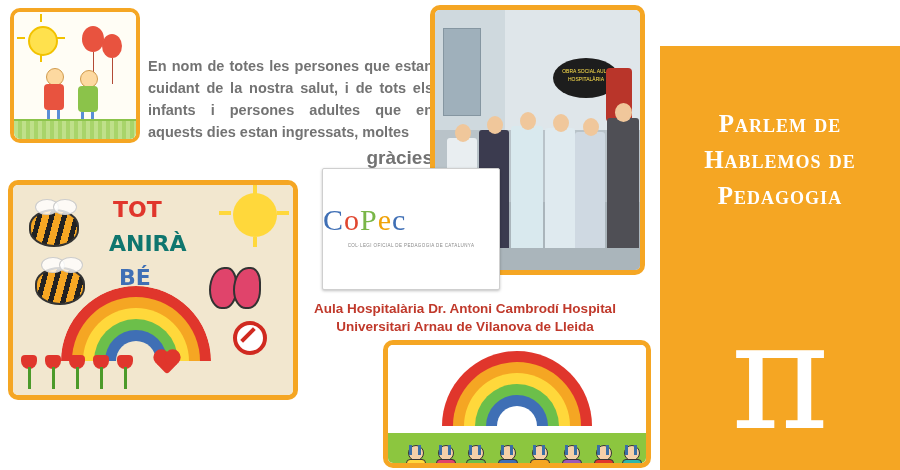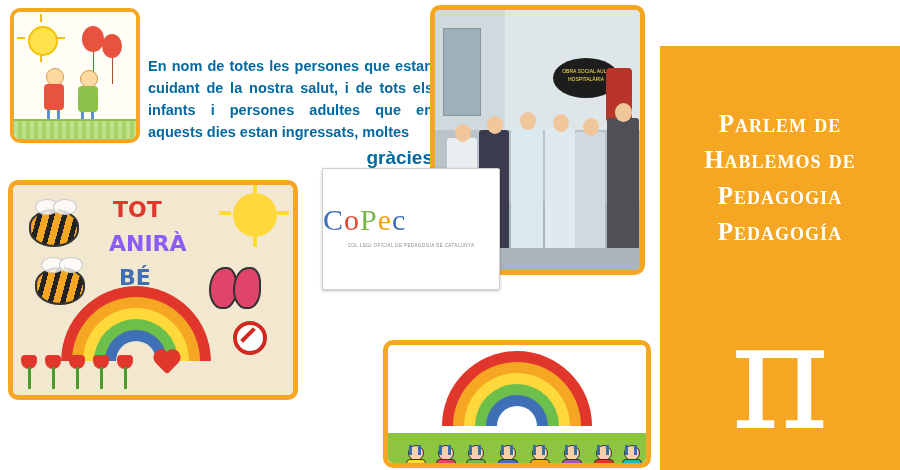--- a/index.html
+++ b/index.html
@@ -60,21 +60,21 @@
   .kd-head{position:absolute;width:16px;height:16px;border-radius:50%;background:#fdd9a0;border:1px solid #d09b4e;}
   .kd-body{position:absolute;width:20px;height:26px;border-radius:4px;}
   .kd-leg{position:absolute;width:3px;height:12px;background:#5a8fd6;}
   .kd-ground{position:absolute;left:0;bottom:18px;width:100%;height:2px;background:#8bc34a;}
   .kd-grass{position:absolute;bottom:0;left:0;width:100%;height:18px;
     background:repeating-linear-gradient(90deg,#bfe08a 0 4px,#a8d46a 4px 8px);}
 
   
   .intro-text{
     position:absolute;left:148px;top:55px;width:285px;
-    color:#0369a1;
+    color:#737373;
     font-weight:bold;
     font-size:14.5px;
     line-height:22px;
     text-align:justify;
   }
   .intro-thanks{
     display:block;text-align:right;font-size:19px;margin-top:4px;
   }
 
   
@@ -216,32 +216,33 @@
     <div class="ph-head" style="left:180px;bottom:148px;width:17px;height:19px;"></div>
   </div>
 
   <div class="frame copec">
     <div class="copec-mark">
       <span class="c1">C</span><span class="o1">o</span><span class="p1">P</span><span class="e1">e</span><span class="c2">c</span>
     </div>
     <div class="copec-sub">COL·LEGI OFICIAL DE PEDAGOGIA DE CATALUNYA</div>
   </div>
 
+  <div class="caption-aula">Aula Hospitalària Dr. Antoni Cambrodí Hospital Universitari Arnau de Vilanova de Lleida</div>
 
   <div class="frame craft">
     <div class="cr-bg"></div>
 
     <div class="cr-sun"></div>
     <div class="cr-ray" style="right:4px;top:26px;width:12px;height:4px;"></div>
     <div class="cr-ray" style="right:62px;top:26px;width:12px;height:4px;"></div>
     <div class="cr-ray" style="right:36px;top:0px;width:4px;height:10px;"></div>
     <div class="cr-ray" style="right:36px;top:52px;width:4px;height:10px;"></div>
 
     <div class="cr-word" style="left:100px;top:12px;color:#e0362c;">TOT</div>
-    <div class="cr-word" style="left:96px;top:46px;color:#8b5cf6;">ANIRÀ</div>
+    <div class="cr-word" style="left:96px;top:46px;color:#0f766e;">ANIRÀ</div>
     <div class="cr-word" style="left:106px;top:80px;color:#3f6fb5;">BÉ</div>
 
     <div class="cr-bee" style="left:16px;top:24px;"></div>
     <div class="cr-wing" style="left:22px;top:14px;"></div>
     <div class="cr-wing" style="left:40px;top:14px;"></div>
 
     <div class="cr-bee" style="left:22px;top:82px;"></div>
     <div class="cr-wing" style="left:28px;top:72px;"></div>
     <div class="cr-wing" style="left:46px;top:72px;"></div>
 
@@ -345,18 +346,17 @@
       <div class="rp-leg" style="left:3px;"></div>
         <div class="rp-leg" style="left:12px;"></div>
     </div>
   </div>
 
   <div class="right-panel">
     <div class="right-title">
       <div>Parlem de</div>
       <div>Hablemos de</div>
       <div>Pedagogia</div>
-      <div>Pedagogía</div>
     </div>
     <div class="pi-symbol">π</div>
   </div>
 
 </div>
 
 </body></html>

